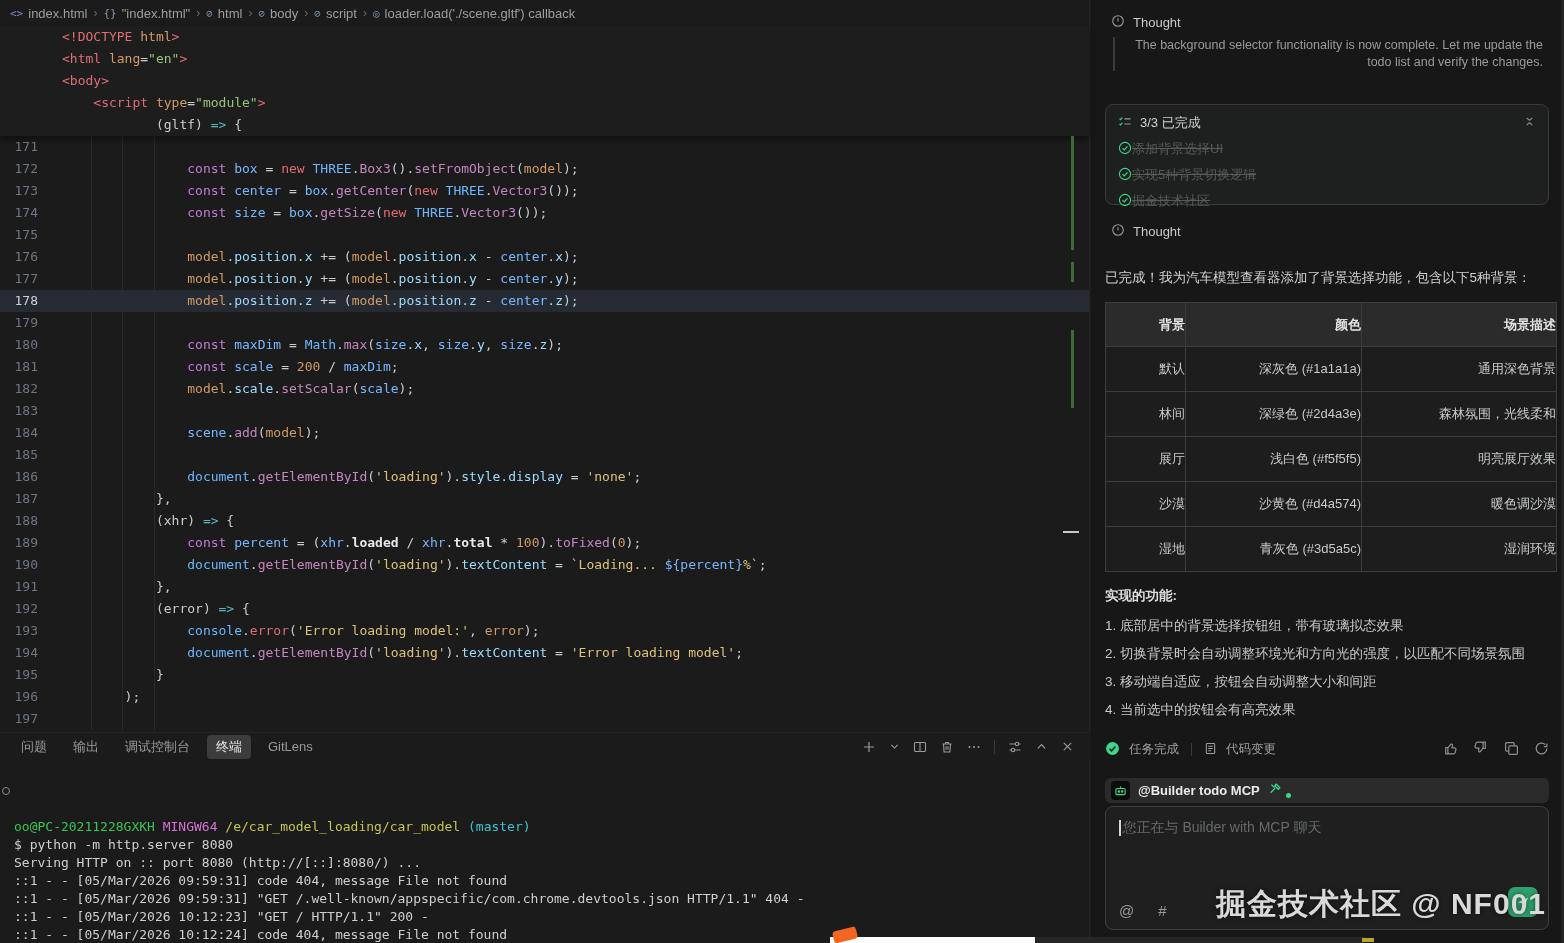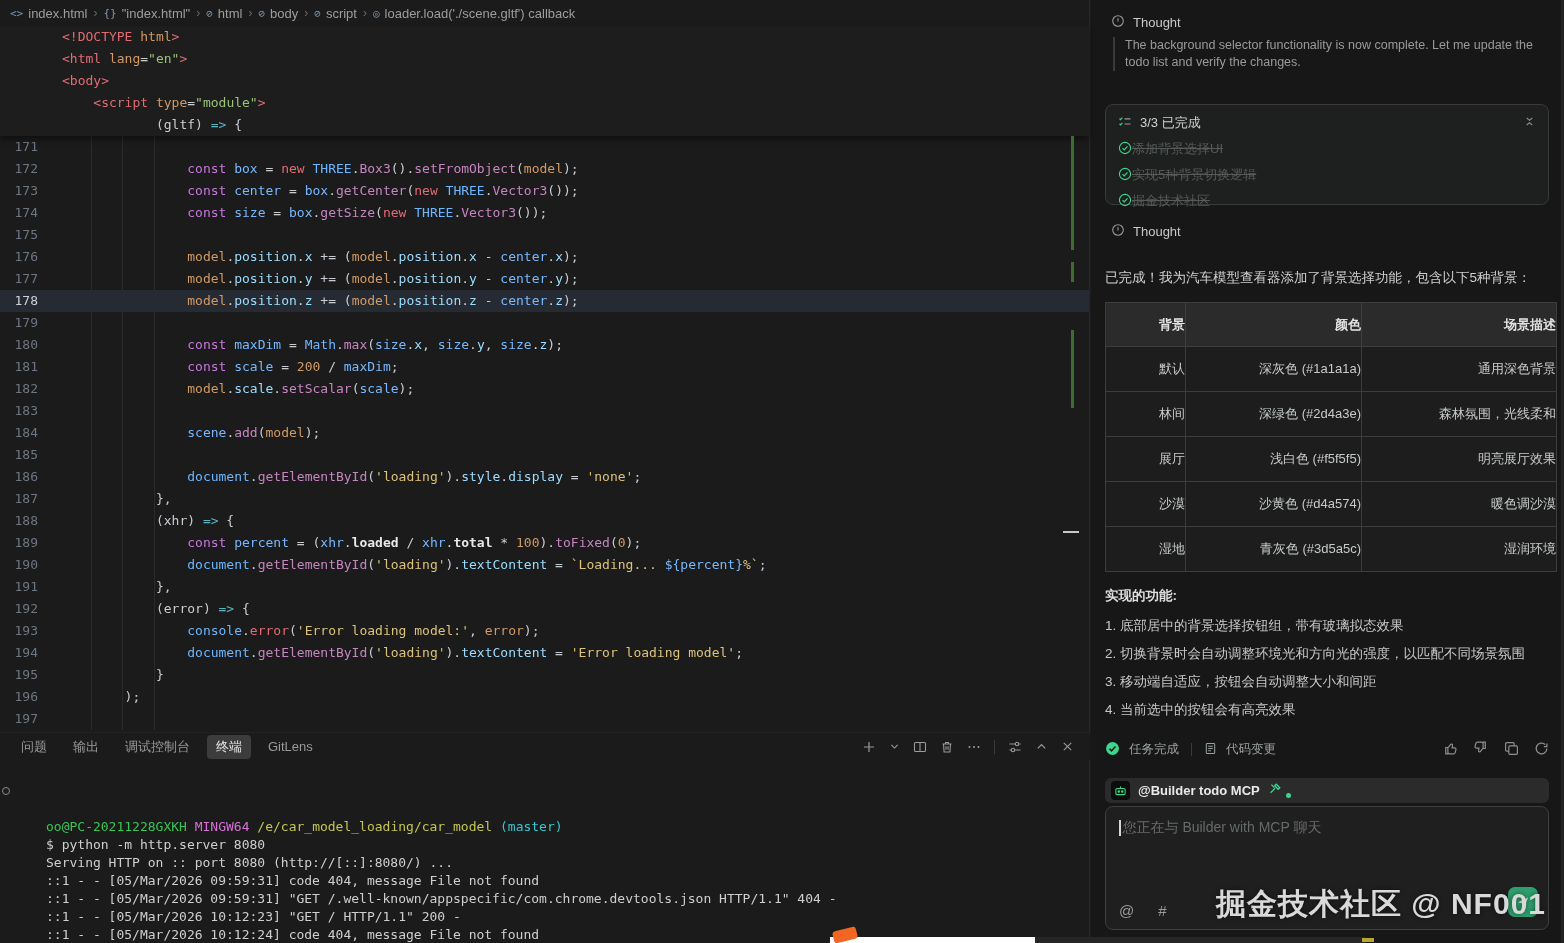--- a/index.html
+++ b/index.html
@@ -46,39 +46,39 @@
   .panelbar { position:absolute; left:0; top:732px; width:1090px; height:28px; display:flex; align-items:center;
     font-size:13px; color:#9a9a9a; border-top:1px solid #232323; background:#1b1b1b; z-index:5; }
   .ptabs { display:flex; align-items:center; gap:8px; padding-left:12px; }
   .ptab { padding:3px 9px; border-radius:4px; cursor:default; white-space:nowrap; }
   .ptab.active { background:#3c3c3c; color:#e6e6e6; }
   .picons { margin-left:auto; display:flex; align-items:center; gap:13px; padding-right:16px; }
   .picons svg { display:block; }
   .pdiv { width:1px; height:14px; background:#3a3a3a; }
 
   .terminal { position:absolute; left:0; top:764px; width:1090px; height:179px;
-    font-family:"DejaVu Sans Mono","Liberation Mono",monospace; font-size:13px; line-height:18px; white-space:pre;padding-left:32px; }
+    font-family:"DejaVu Sans Mono","Liberation Mono",monospace; font-size:13px; line-height:18px; white-space:pre; }
   .tline { padding-left:14px; height:18px; }
   .tk-tg{color:#39c556} .tk-tm{color:#d670d6} .tk-ty{color:#c5c553} .tk-tc{color:#39c5cf} .tk-tp{color:#cfcfcf}
   .cmd-circle { position:absolute; left:2px; top:23px; width:8px; height:8px; border:1px solid #8a8a8a; border-radius:50%; }
 
   
   .popup-white { position:absolute; left:830px; top:937px; width:205px; height:6px; background:#ffffff; z-index:30; }
   .popup-gray { position:absolute; left:1035px; top:937px; width:330px; height:6px; background:#262626; z-index:29; }
   .popup-orange { position:absolute; left:833px; top:929px; width:24px; height:12px; background:#f26522; border-radius:3px;
     transform:rotate(-14deg); z-index:31; }
   .popup-yellow { position:absolute; left:1362px; top:938px; width:12px; height:4px; background:#b8a72e; z-index:31; }
 
   
   .right { position:absolute; left:1091px; top:0; width:473px; height:943px; background:#171717; }
   .right-edge { position:absolute; right:0; top:0; width:3px; height:943px; background:#232323; }
 
   .thought-hd { position:absolute; display:flex; align-items:center; gap:8px; color:#c8c8c8; font-size:13px; }
   .thought-body { position:absolute; left:22px; width:430px; border-left:2px solid #3a3a3a; padding-left:10px;
-    color:#9a9a9a; font-size:12.5px; line-height:17px; }
+    color:#9a9a9a; font-size:12.5px; line-height:17px;text-align:right; }
 
   .todo-card { position:absolute; left:14px; top:104px; width:444px; height:101px;
     border:1px solid #3a3a3a; border-radius:8px; background:#1e1f1f; padding:9px 12px; }
   .todo-head { display:flex; align-items:center; gap:8px; color:#d0d0d0; font-size:13px; }
   .todo-collapse { margin-left:auto; cursor:pointer; }
   .todo-item { display:flex; align-items:center; margin-top:8px; font-size:13px;
     color:#565b58; text-decoration:line-through; }
 
   .summary { position:absolute; left:14px; top:269px; width:450px; color:#cfcfcf; font-size:13.5px; }
 

